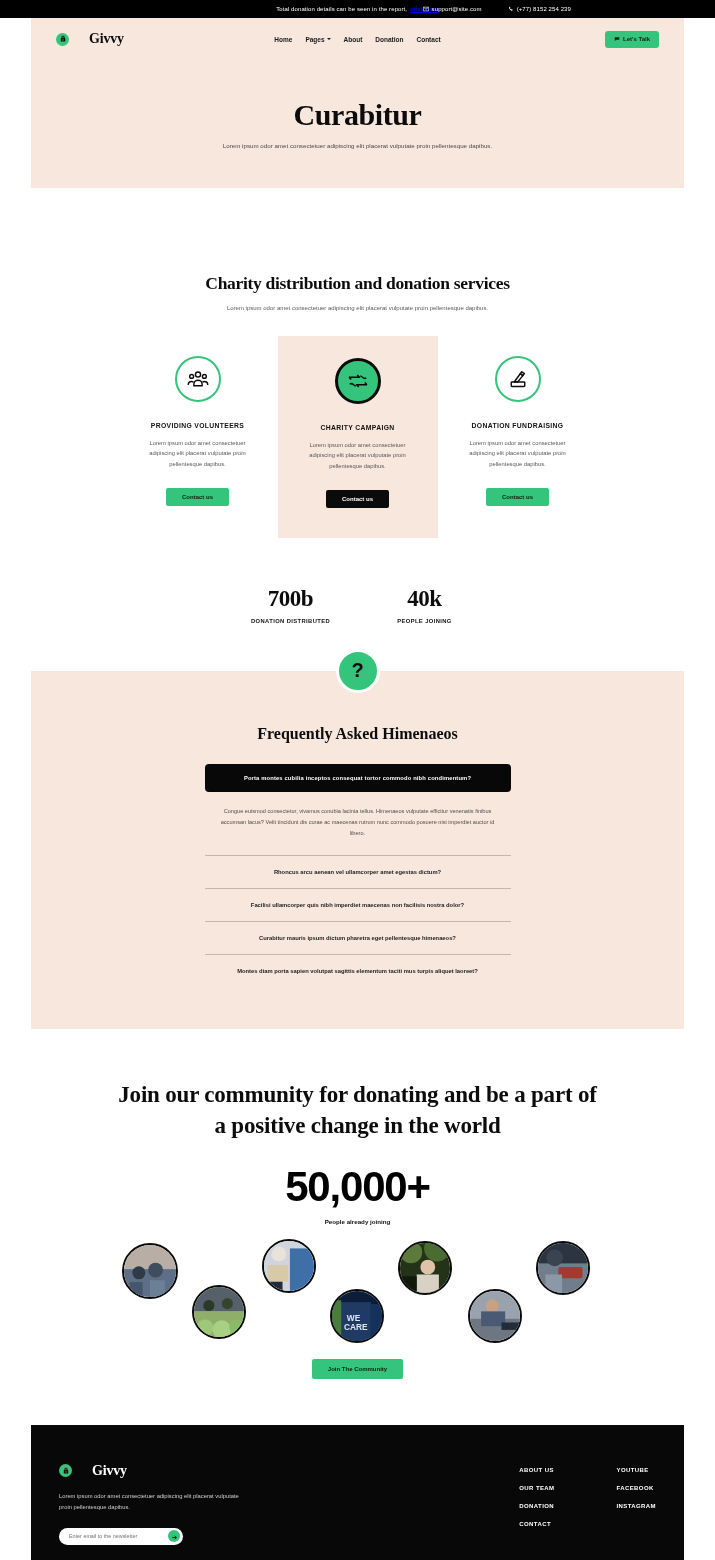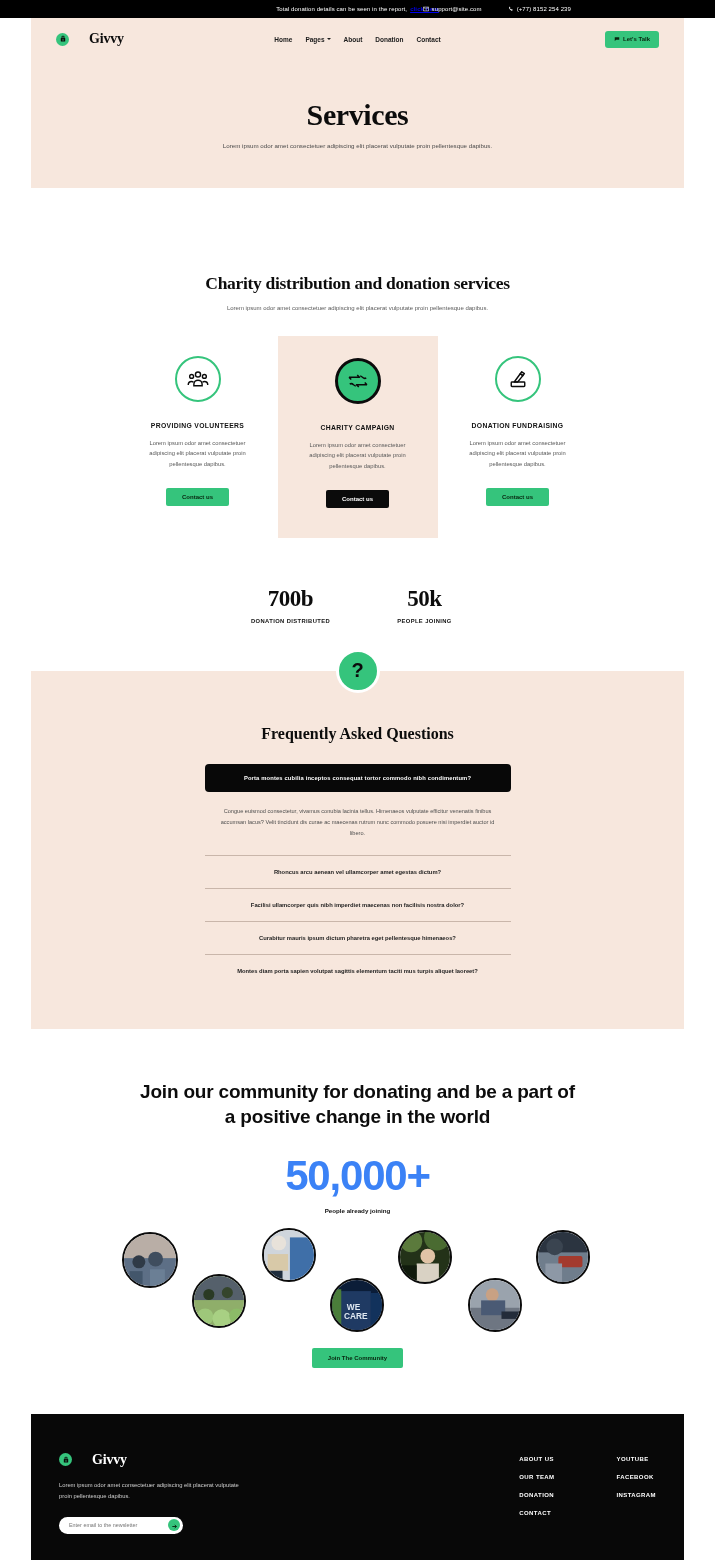--- a/index.html
+++ b/index.html
@@ -107,22 +107,22 @@
     font-size:5.8px; font-weight:bold; letter-spacing:.15px;
   }
   .faq-a{ font-size:5.6px; line-height:1.95; color:#4f4f4f; padding:14px 8px 16px; }
   .faq-item{
     border-top:1px solid #c9b6aa; padding:13px 6px; font-size:5.8px; font-weight:bold; color:#1d1d1d;
   }
   .faq-item.first{ border-top:1px solid #c9b6aa; }
 
   
   .community{ text-align:center; padding-top:50px; }
-  .comm-title{ font-family:Liberation Sans, sans-serif; font-weight:bold; font-size:19px; line-height:1.35; color:#0c0c0c; letter-spacing:-.2px;}
-  .comm-big{ font-family:"Liberation Sans",sans-serif; font-weight:bold; font-size:42px; letter-spacing:-1.2px; margin-top:22px; color:#3b82f6;}
+  .comm-title{ font-family:Liberation Serif, serif; font-weight:bold; font-size:23px; line-height:1.35; color:#0c0c0c; letter-spacing:-.2px;}
+  .comm-big{ font-family:"Liberation Sans",sans-serif; font-weight:bold; font-size:42px; letter-spacing:-1.2px; margin-top:22px; color:#000000;}
   .comm-sub{ font-size:6.2px; font-weight:bold; margin-top:7px; color:#111; }
   .avatars{ position:relative; height:120px; margin-top:12px; }
   .av{
     position:absolute; border-radius:50%; border:2.5px solid #0b0b0b; overflow:hidden;
   }
   .av .ph{ width:100%; height:100%; display:block; }
   .join-btn{
     background:#35c47c; color:#08250f; border:none; font-size:6px; font-weight:bold;
     padding:7px 16px; border-radius:2px; cursor:pointer; font-family:"Liberation Sans",sans-serif;
   }
@@ -220,21 +220,21 @@
         <span>
           <svg width="6" height="6" viewBox="0 0 16 16" fill="#08250f">
               <path d="M2 3h12v7H6l-4 3z"></path>
             </svg>
         </span>
         <span>Let's Talk</span>
       </button>
     </div>
 
     <div class="hero-inner">
-      <h1 class="hero-title">Services</h1>
+      <h1 class="hero-title">Curabitur</h1>
       <p class="hero-sub">Lorem ipsum odor amet consectetuer adipiscing elit placerat vulputate proin pellentesque dapibus.</p>
     </div>
   </div>
 
   <div class="sec">
     <div class="sec-head">
       <h2 class="sec-title">Charity distribution and donation services</h2>
       <p class="sec-sub">Lorem ipsum odor amet consectetuer adipiscing elit placerat vulputate proin pellentesque dapibus.</p>
     </div>
 
@@ -284,30 +284,30 @@
       </div>
 
     </div>
 
     <div class="stats">
       <div class="stat">
         <div class="stat-num">700b</div>
         <div class="stat-label">DONATION DISTRIBUTED</div>
       </div>
       <div class="stat">
-        <div class="stat-num">50k</div>
+        <div class="stat-num">40k</div>
         <div class="stat-label">PEOPLE JOINING</div>
       </div>
     </div>
   </div>
 
   <div class="faq-wrap">
     <div class="faq-badge">?</div>
     <div class="faq">
-      <h2 class="faq-title">Frequently Asked Questions</h2>
+      <h2 class="faq-title">Frequently Asked Himenaeos</h2>
       <div class="faq-list">
         <div class="faq-q-open">Porta montes cubilia inceptos consequat tortor commodo nibh condimentum?</div>
         <p class="faq-a">Congue euismod consectetur, vivamus conubia lacinia tellus. Himenaeos vulputate efficitur venenatis finibus accumsan lacus? Velit tincidunt dis curae ac maecenas rutrum nunc commodo posuere nisi imperdiet auctor id libero.</p>
         <div class="faq-item first">Rhoncus arcu aenean vel ullamcorper amet egestas dictum?</div>
         <div class="faq-item">Facilisi ullamcorper quis nibh imperdiet maecenas non facilisis nostra dolor?</div>
         <div class="faq-item">Curabitur mauris ipsum dictum pharetra eget pellentesque himenaeos?</div>
         <div class="faq-item">Montes diam porta sapien volutpat sagittis elementum taciti mus turpis aliquet laoreet?</div>
       </div>
     </div>
   </div>

